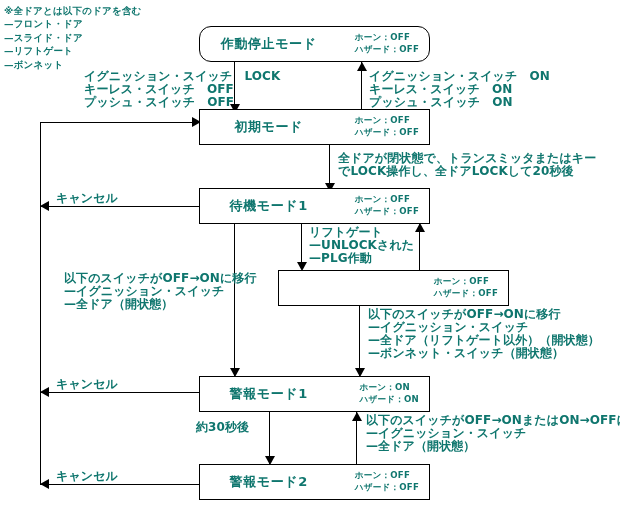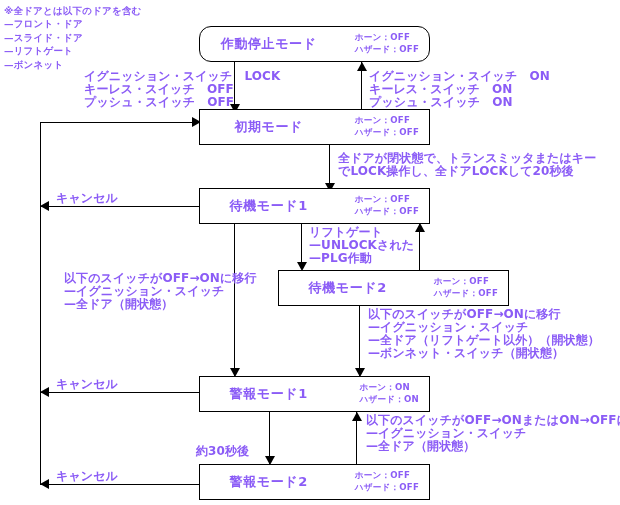--- a/index.html
+++ b/index.html
@@ -6,21 +6,21 @@
     margin: 0;
     padding: 0;
     background: #ffffff;
   }
   #canvas {
     position: relative;
     width: 620px;
     height: 505px;
     background: #ffffff;
     font-family: "DejaVu Sans", "Liberation Sans", sans-serif;
-    color: #8b5cf6;
+    color: #0f766e;
     overflow: hidden;
   }
   
   .note {
     position: absolute;
     left: 4px;
     top: 4px;
     font-size: 9.5px;
     line-height: 13.4px;
     letter-spacing: 0.2px;
@@ -167,21 +167,20 @@
 ハザード：OFF</div>
   </div>
 
   <div class="state-box" style="left:199px; top:188px; width:231px; height:36px;">
     <div class="state-name">待機モード1</div>
     <div class="state-status">ホーン：OFF
 ハザード：OFF</div>
   </div>
 
   <div class="state-box" style="left:278px; top:270px; width:231px; height:36px;">
-    <div class="state-name">待機モード2</div>
     <div class="state-status">ホーン：OFF
 ハザード：OFF</div>
   </div>
 
   <div class="state-box" style="left:199px; top:376px; width:231px; height:36px;">
     <div class="state-name">警報モード1</div>
     <div class="state-status">ホーン：ON
 ハザード：ON</div>
   </div>
 
@@ -209,21 +208,21 @@
 
   <div class="edge-label" style="left:64px; top:272px;">以下のスイッチがOFF→ONに移行
 —イグニッション・スイッチ
 —全ドア（開状態）</div>
 
   <div class="edge-label" style="left:368px; top:308px;">以下のスイッチがOFF→ONに移行
 —イグニッション・スイッチ
 —全ドア（リフトゲート以外）（開状態）
 —ボンネット・スイッチ（開状態）</div>
 
-  <div class="edge-label" style="left:196px; top:421px;margin-top:24px;">約30秒後</div>
+  <div class="edge-label" style="left:196px; top:421px;">約30秒後</div>
 
   <div class="edge-label" style="left:366px; top:414px;">以下のスイッチがOFF→ONまたはON→OFFに移行
 —イグニッション・スイッチ
 —全ドア（開状態）</div>
 
   <div class="edge-label" style="left:56px; top:192px;">キャンセル</div>
 
   <div class="edge-label" style="left:56px; top:378px;">キャンセル</div>
 
   <div class="edge-label" style="left:56px; top:470px;">キャンセル</div>

